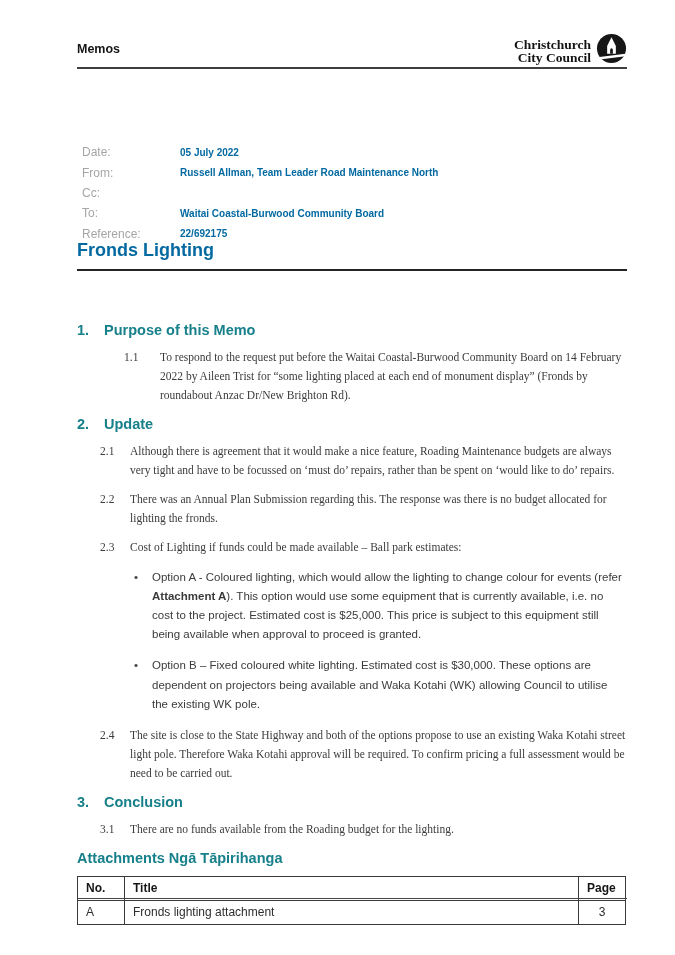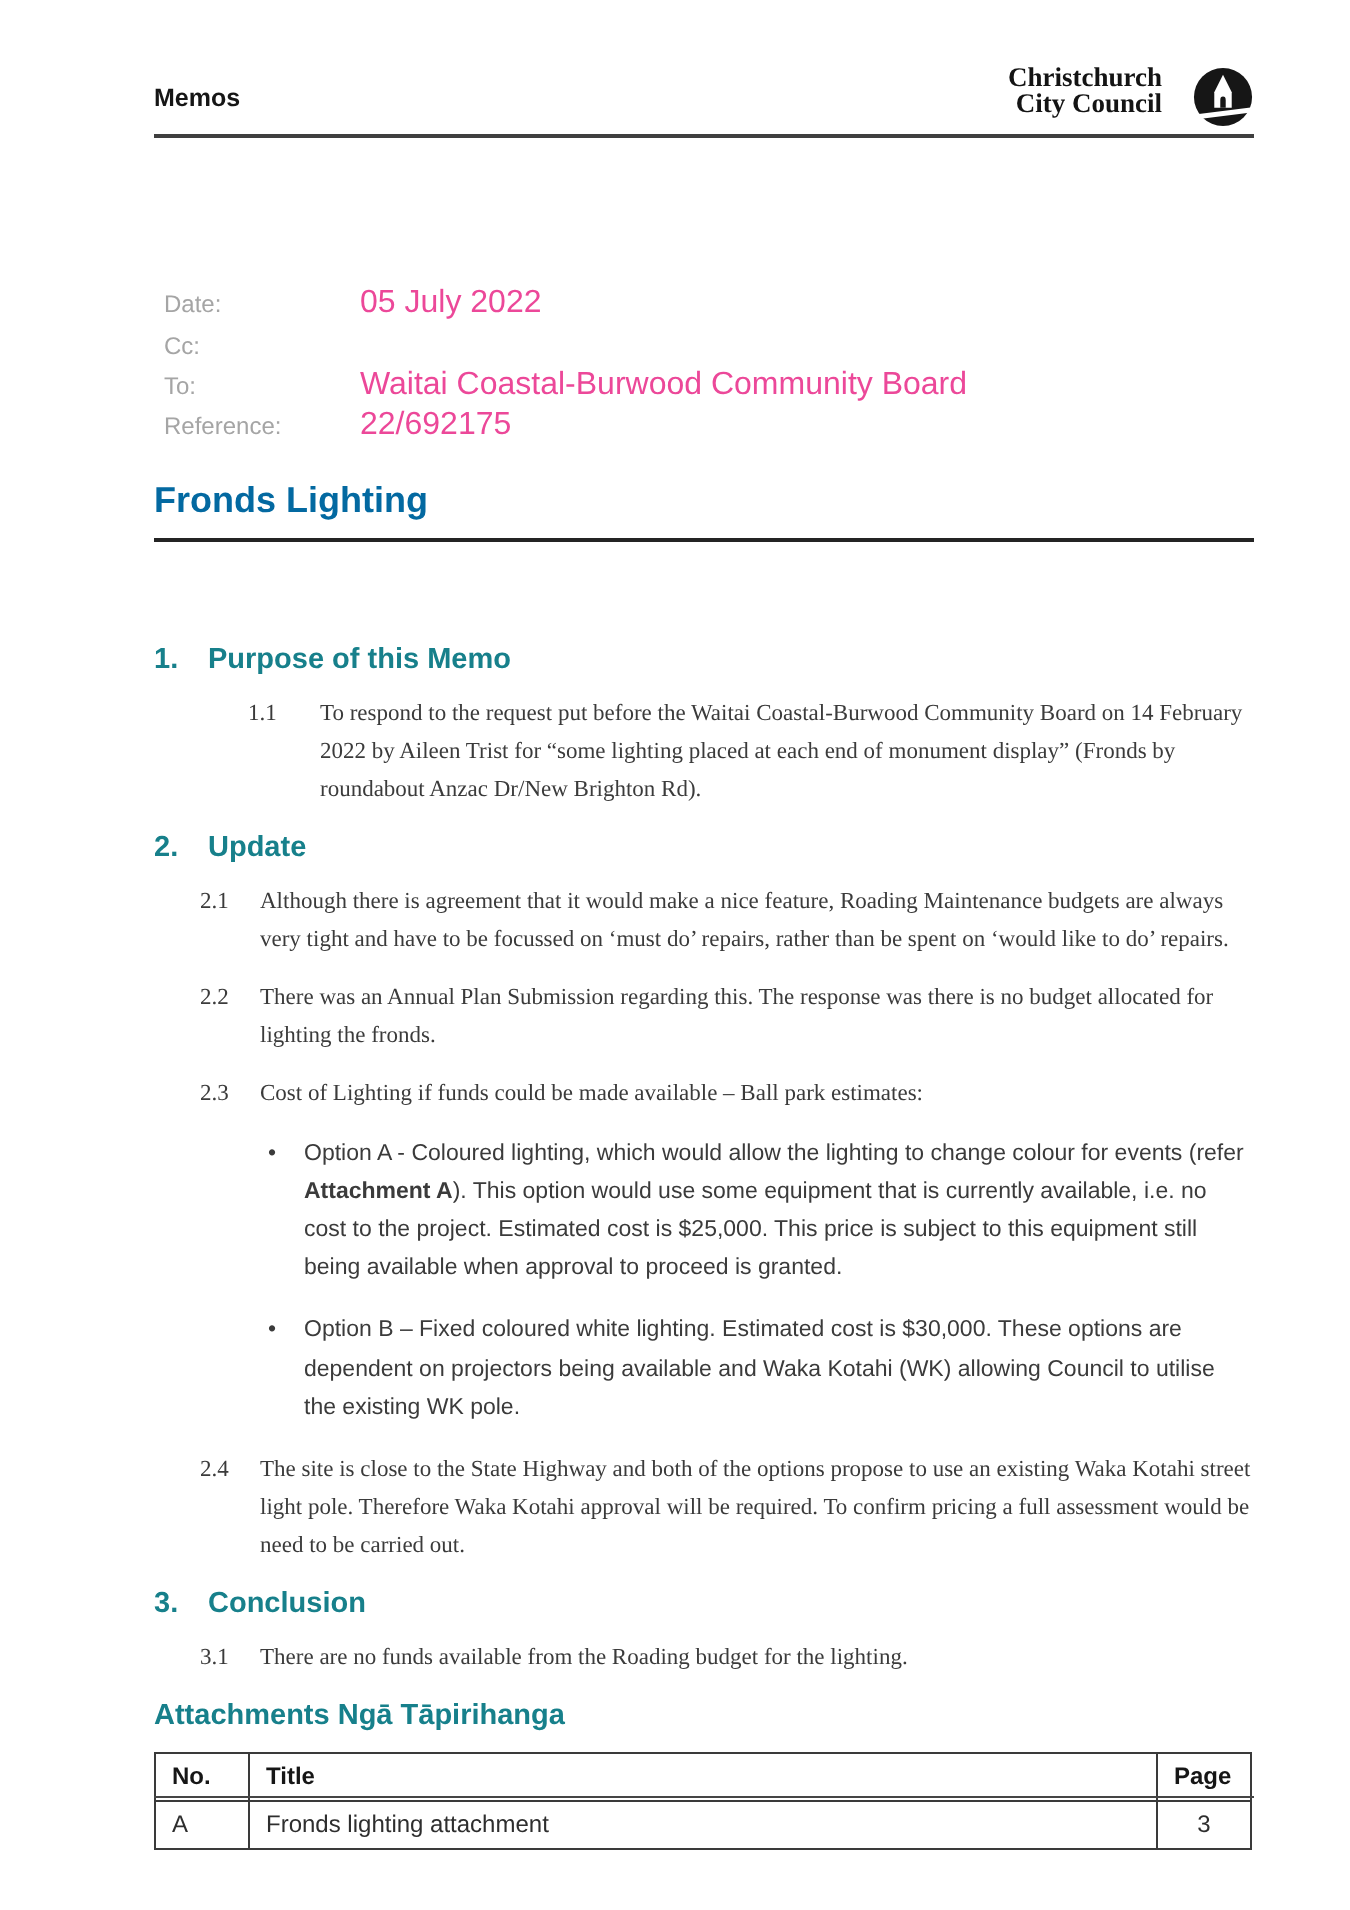--- a/index.html
+++ b/index.html
@@ -6,35 +6,35 @@
   .page {
     position:relative; width:675px; height:955px; background:#ffffff;
     font-family:"Liberation Sans", sans-serif; color:#3b3b3b; overflow:hidden;margin-left:12px;
   }
   
   .header-row {
     position:absolute; left:65px; right:60px; top:33px;
     display:flex; justify-content:space-between; align-items:center;
   }
   .doc-type { font-size:12.5px; font-weight:700; color:#161616; }
-  .logo { display:flex; align-items:flex-start; gap:15px; }
+  .logo { display:flex; align-items:flex-end; gap:5px; }
   .logo-text {
     text-align:right; font-family:"Liberation Serif", serif; font-weight:700;
     font-size:13.5px; line-height:12.5px; color:#141414;
   }
   .header-rule { position:absolute; left:65px; right:60px; top:67px; border-top:2px solid #3f3f3f; }
   
   .memo-title {
     position:absolute; left:63px; top:90px;
     font-size:42px; font-weight:700; letter-spacing:-0.5px; color:#17808b;
   }
   .meta { position:absolute; left:70px; top:142px; }
   .meta-row { display:flex; height:20.4px; align-items:center; }
   .meta-label { width:98px; font-size:12px; color:#a5a5a5; }
-  .meta-value { font-size:16px; color:#ec4899; }
+  .meta-value { font-size:10px; color:#0369a1;font-weight:bold; }
   .subject {
     position:absolute; left:65px; top:240px;
     font-size:18px; font-weight:700; color:#0369a1;
   }
   .subject-rule { position:absolute; left:65px; right:60px; top:269px; border-top:2.5px solid #242424; }
   
   .body {
     position:absolute; left:65px; width:549px; top:322px;
     font-size:11.5px; line-height:19.2px; color:#3b3b3b;
   }
@@ -90,20 +90,24 @@
       </svg>
     </div>
   </div>
   <div class="header-rule"></div>
 
 
   <div class="meta">
     <div class="meta-row">
       <div class="meta-label">Date:</div>
       <div class="meta-value">05 July 2022</div>
+    </div>
+    <div class="meta-row">
+      <div class="meta-label">From:</div>
+      <div class="meta-value">Russell Allman, Team Leader Road Maintenance North</div>
     </div>
     <div class="meta-row">
       <div class="meta-label">Cc:</div>
       <div class="meta-value"></div>
     </div>
     <div class="meta-row">
       <div class="meta-label">To:</div>
       <div class="meta-value">Waitai Coastal-Burwood Community Board</div>
     </div>
     <div class="meta-row">

